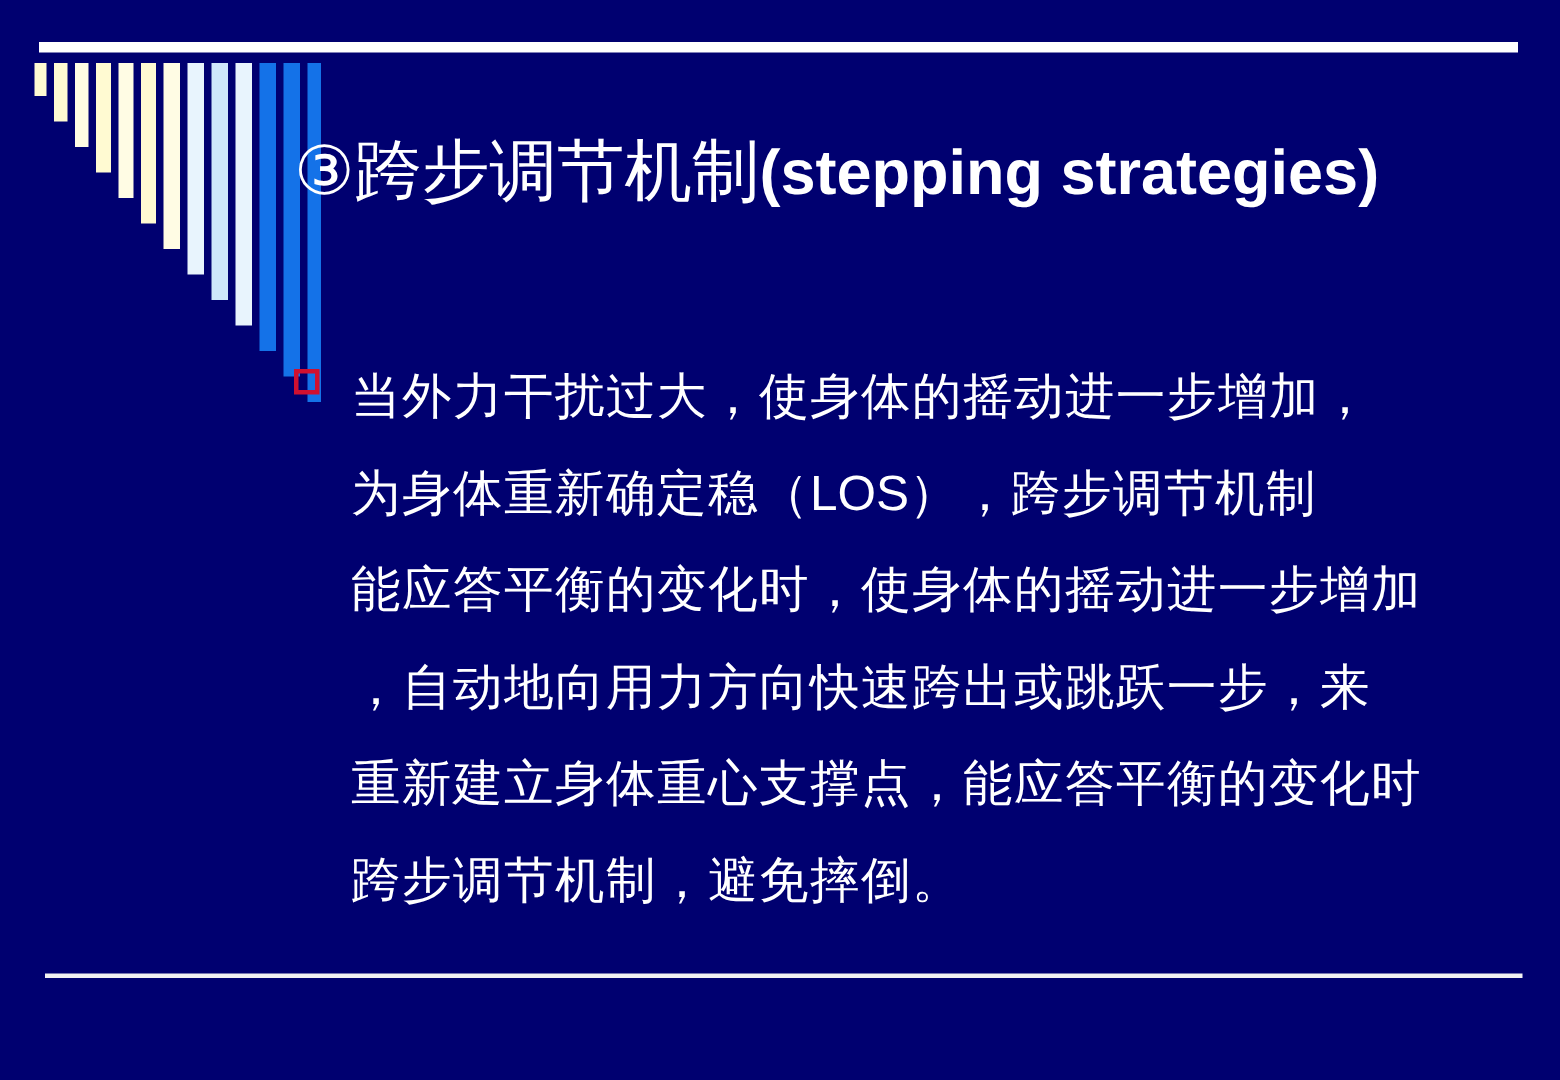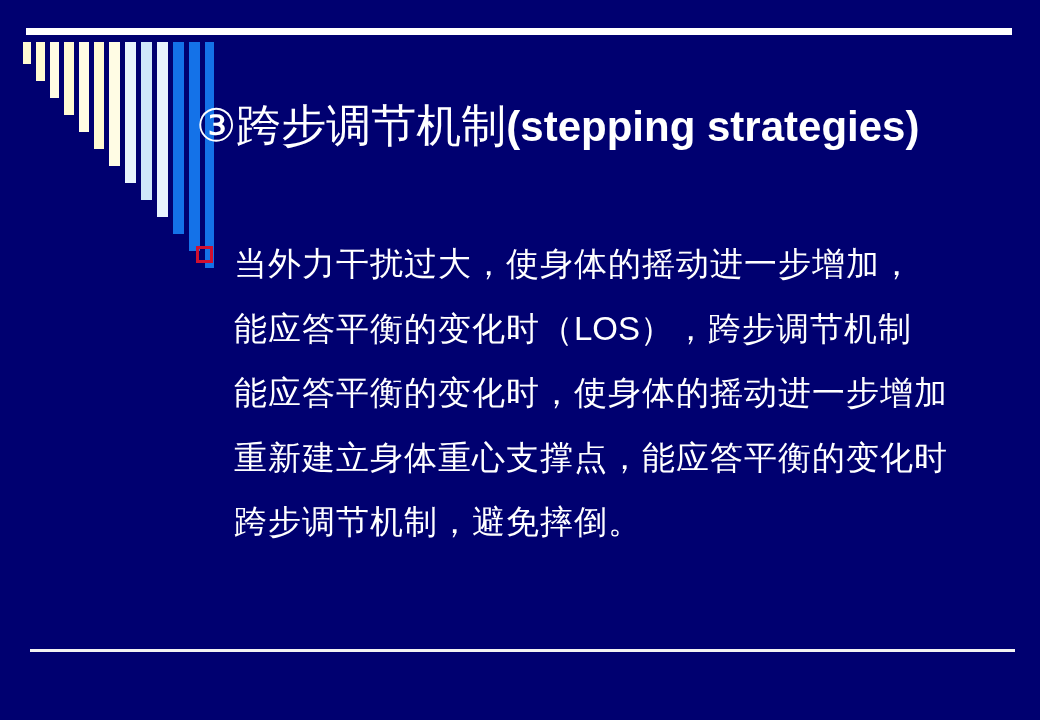--- a/index.html
+++ b/index.html
@@ -51,21 +51,21 @@
   }
   .bar-motif .bar {
     position: absolute;
     top: 0;
   }
 
   
   .title {
     position: absolute;
     left: 196px;
-    top: 98px;
+    top: 86px;
     width: 820px;
     color: #FFFFFF;
     font-size: 45px;
     line-height: 56px;
     letter-spacing: 0px;
     white-space: nowrap;
   }
   .title .cjk {
     font-family: "DejaVu Sans", "Liberation Sans", sans-serif;
     font-weight: normal;
@@ -142,22 +142,23 @@
 
   <div class="title">
     <span class="cjk">③</span><span class="cjk">跨步调节机制</span><span class="latin">(stepping strategies)</span>
   </div>
 
   <div class="body-block">
     <div class="bullet-row">
       <span class="bullet-marker"></span>
       <span class="bullet-text">
         <span class="line">当外力干扰过大，使身体的摇动进一步增加，</span>
-        <span class="line"><span>能应答平衡的变化时（</span><span class="b">LOS</span><span>），跨步调节机制</span></span>
+        <span class="line"><span>为身体重新确定稳（</span><span class="b">LOS</span><span>），跨步调节机制</span></span>
         <span class="line">能应答平衡的变化时，使身体的摇动进一步增加</span>
+        <span class="line">，自动地向用力方向快速跨出或跳跃一步，来</span>
         <span class="line">重新建立身体重心支撑点，能应答平衡的变化时</span>
         <span class="line">跨步调节机制，避免摔倒。</span>
       </span>
     </div>
   </div>
 
   <div class="bottom-rule"></div>
 
 </div>
 

